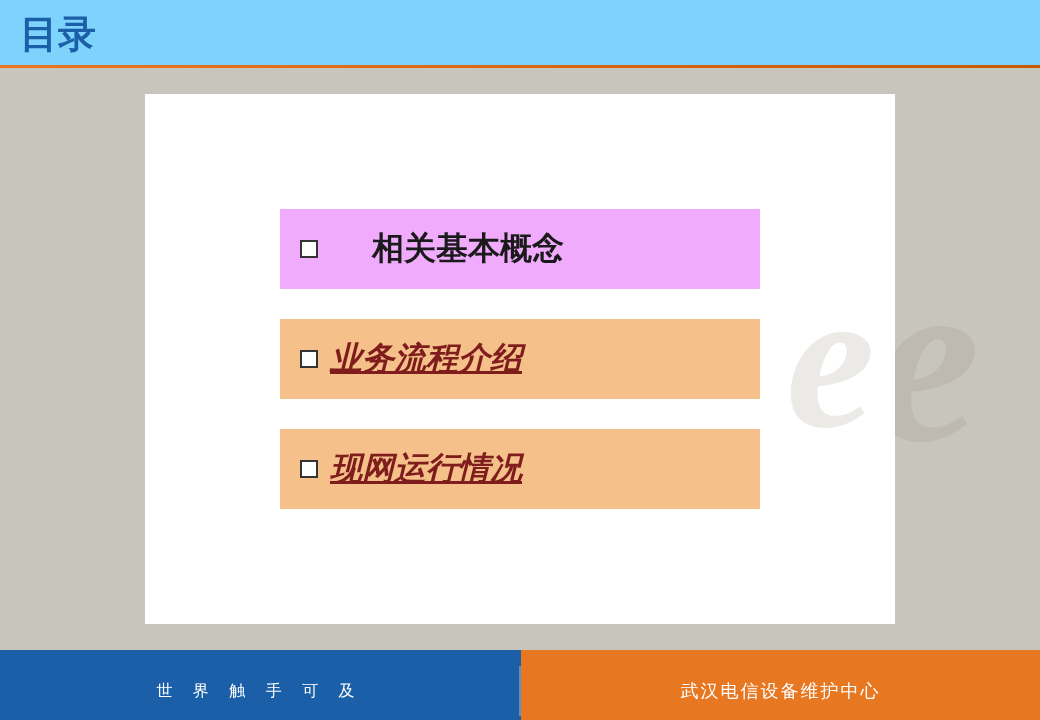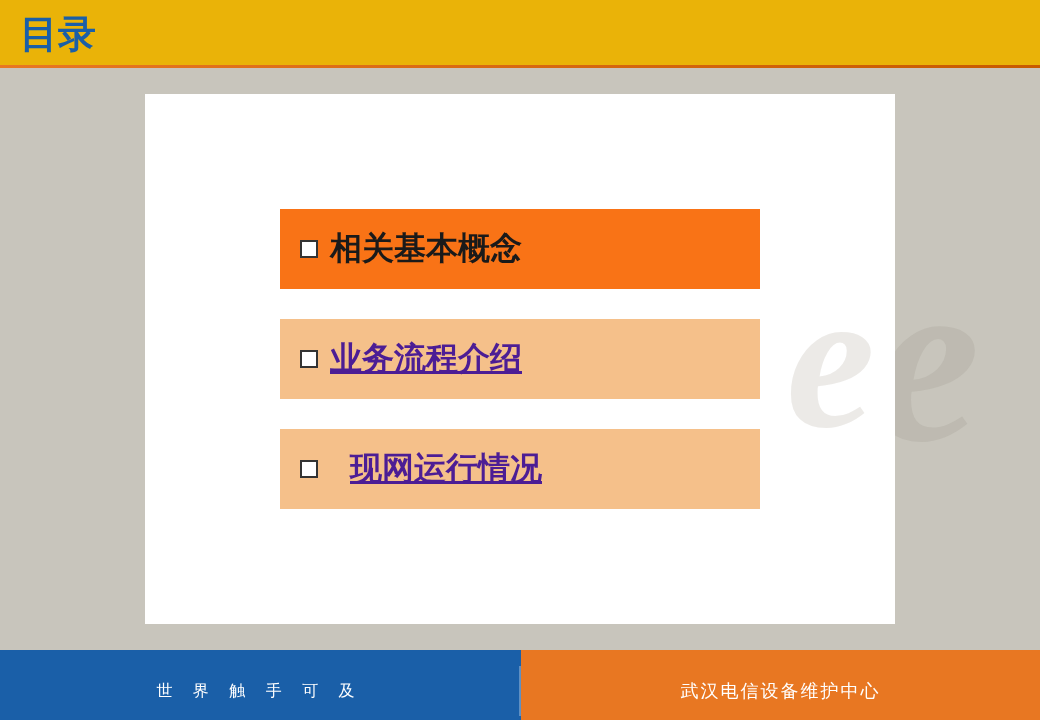--- a/index.html
+++ b/index.html
@@ -10,21 +10,21 @@
       background: #d0cfc8;
       font-family: "SimHei", "Microsoft YaHei", sans-serif;
       overflow: hidden;
       position: relative;
     }
 
     
     .top-bar {
       width: 100%;
       height: 68px;
-      background: #eab308;
+      background: #7dd3fc;
       display: flex;
       align-items: center;
       padding: 0 20px;
       position: relative;
     }
 
     .top-bar::after {
       content: '';
       position: absolute;
       bottom: 0;
@@ -99,47 +99,48 @@
       width: 480px;
       height: 80px;
       display: flex;
       align-items: center;
       padding: 0 20px;
       position: relative;
       z-index: 1;
     }
 
     .menu-item-1 {
-      background: #f97316;
+      background: #f0abfc;
+      gap: 42px;
     }
 
     .menu-item-2 {
       background: #f5c08a;
     }
 
     .menu-item-3 {
       background: #f5c08a;
-      gap: 20px;
     }
 
     .menu-checkbox {
       width: 18px;
       height: 18px;
       border: 2px solid #333;
       background: white;
       display: inline-block;
       margin-right: 12px;
       flex-shrink: 0;
     }
 
     .menu-label {
       font-size: 32px;
       font-weight: bold;
-      color: #4c1d95;
+      color: #7f1d1d;
       text-decoration: underline;
+      font-style: italic;
     }
 
     .menu-label-blue {
       font-size: 32px;
       font-weight: bold;
       color: #1a1a1a;
       text-decoration: none;
     }
 
     

